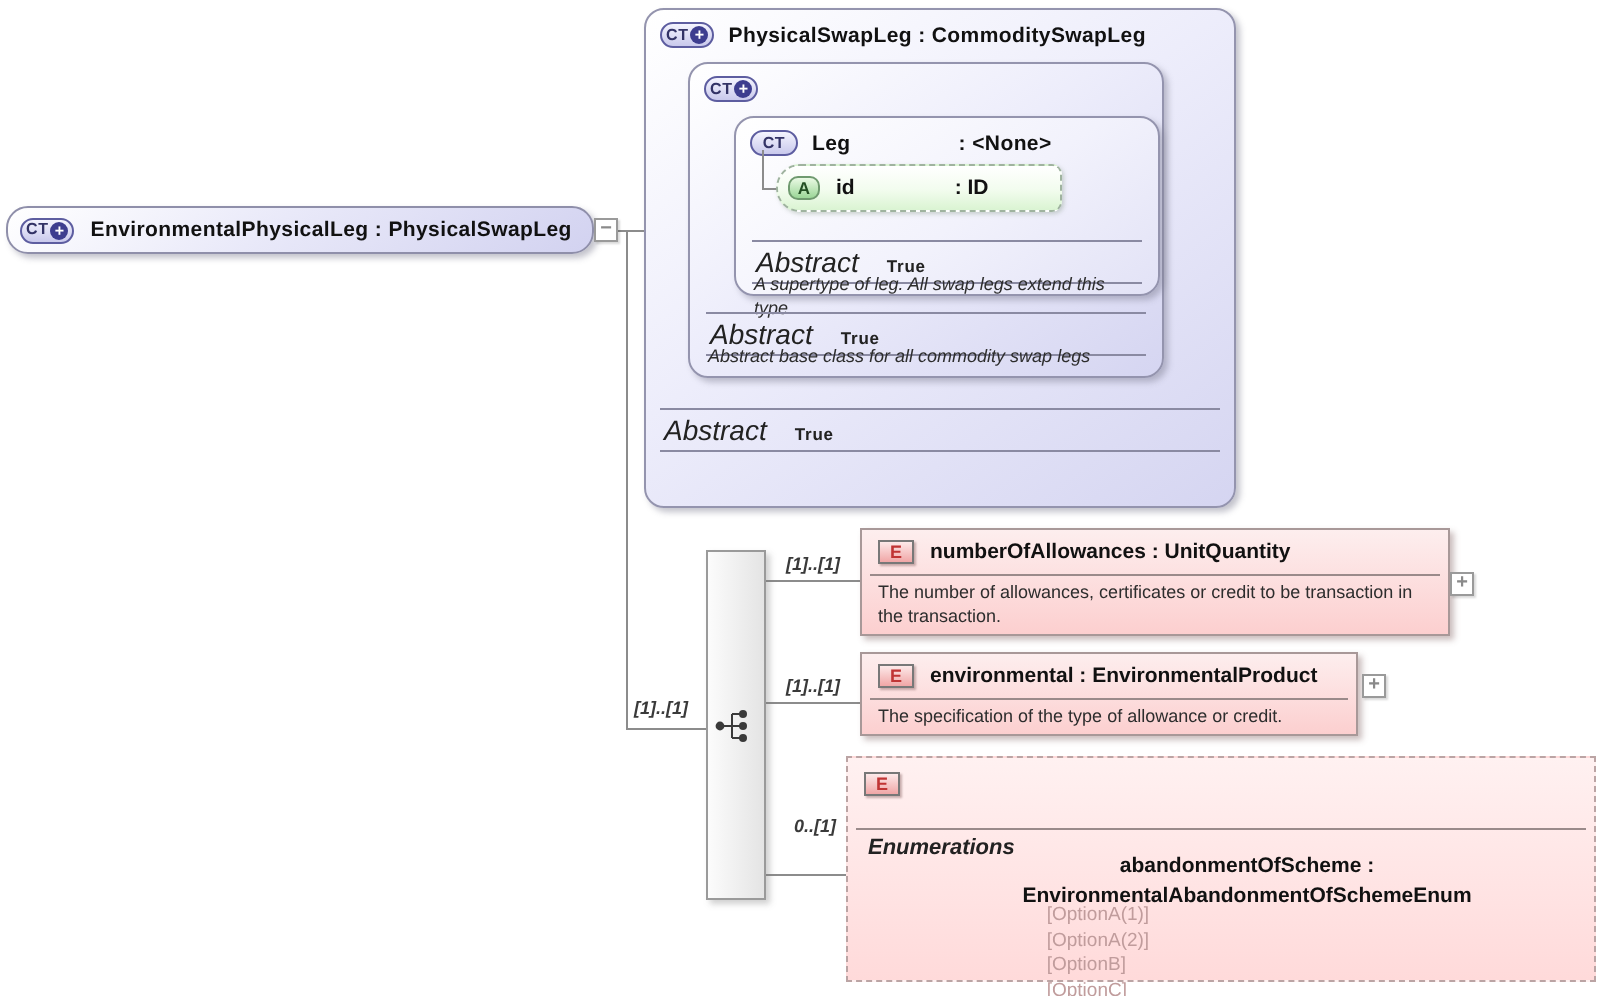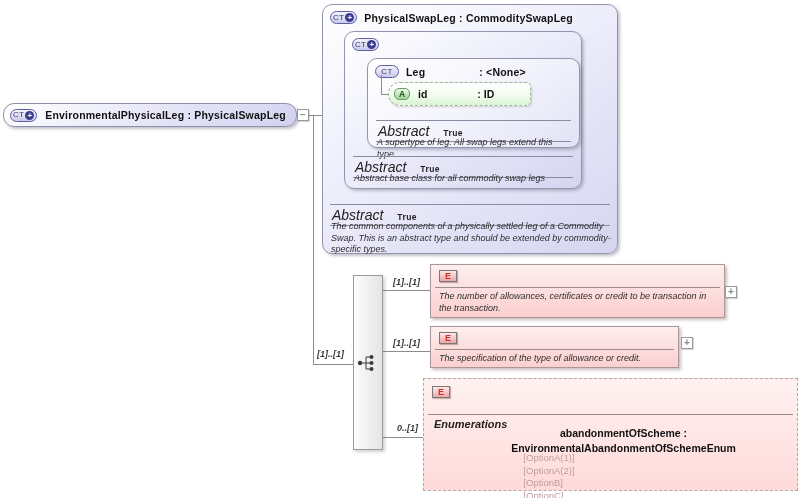--- a/index.html
+++ b/index.html
@@ -28,21 +28,21 @@
     background:linear-gradient(145deg,#ffffff 0%,#e9e9f9 45%,#d2d2f0 100%);
     box-shadow:2px 2px 3px rgba(120,120,140,.45);
     display:flex;align-items:center;gap:8px;padding:0 6px;white-space:nowrap;
   }
   
   .ct-icon{
     display:inline-flex;align-items:center;justify-content:center;gap:1px;
     min-width:24px;height:13px;padding:0 2px;border:1px solid #5d5da0;border-radius:7px;
     background:linear-gradient(180deg,#f4f4fe,#c9c9ec);box-sizing:border-box;
   }
-  .ct-text{font-size:8px;font-weight:normal;color:#333366;letter-spacing:.3px;line-height:1;}
+  .ct-text{font-size:8px;font-weight:bold;color:#333366;letter-spacing:.3px;line-height:1;}
   .ct-plus{
     width:9px;height:9px;border-radius:50%;background:#3d3d8f;color:#fff;
     font-size:8px;line-height:9px;text-align:center;font-weight:bold;display:inline-block;
   }
   .e-icon{
     display:inline-block;width:18px;height:12px;box-sizing:border-box;
     border:1px solid #787878;background:linear-gradient(180deg,#fde9e9,#f0a6a6);
     color:#c03434;font-size:9px;font-weight:bold;text-align:center;line-height:11px;
     box-shadow:1px 1px 1px rgba(120,80,80,.4);
   }
@@ -78,21 +78,21 @@
   .el-box.optional{
     border:1px dashed #bba4a4;
     background:linear-gradient(180deg,#fff1f1 0%,#ffdada 100%);
     box-shadow:none;
   }
   .el-head{position:absolute;left:8px;top:5px;display:flex;align-items:flex-start;gap:8px;}
   .el-title{font-size:10.5px;font-weight:bold;color:#111;white-space:nowrap;}
   .el-title.wrap{white-space:normal;text-align:center;line-height:15px;margin-top:42px;}
   .el-desc{
     position:absolute;left:4px;right:4px;border-top:1px solid #9a8a8a;
-    padding:3px 4px 0 4px;font-style:italic;font-size:9px;line-height:11.5px;color:#2d2d2d;
+    padding:3px 4px 0 4px;font-size:9px;line-height:11.5px;color:#2d2d2d;
   }
   .enum-block{position:absolute;left:4px;right:4px;border-top:1px solid #9a8a8a;padding:3px 4px 0 6px;display:flex;gap:16px;}
   .enum-label{font-style:italic;font-weight:bold;font-size:11px;color:#222;}
   .enum-values{display:flex;flex-direction:column;gap:1px;margin-top:34px;}
   .enum-values span{font-size:9.5px;color:#c09c9c;line-height:11.5px;}
   
   .seq-bar{
     position:absolute;left:353px;top:275px;width:30px;height:175px;box-sizing:border-box;
     border:1px solid #9a9a9a;background:linear-gradient(90deg,#fcfcfc,#e4e4e4);
     box-shadow:2px 2px 3px rgba(120,120,120,.35);
@@ -183,53 +183,54 @@
         <span class="meta-label">Abstract</span>
         <span class="meta-value">True</span>
       </div>
       <div class="desc" style="left:9px;right:10px;top:141px;">Abstract base class for all commodity swap legs</div>
     </div>
 
     <div class="meta-row" style="left:7px;right:7px;top:199px;">
       <span class="meta-label">Abstract</span>
       <span class="meta-value">True</span>
     </div>
-    <div class="desc" style="left:8px;right:6px;top:216px;">The common components of a physically settled leg of a Commodity Swap. This is an abstract type and should be extended by commodity-specific types.</div>
   </div>
 
   <div class="seq-bar">
     <svg width="22" height="20" viewBox="0 0 22 20">
       <circle cx="3" cy="10" r="2.2" fill="#3a3a3a"></circle>
       <line x1="5" y1="10" x2="9" y2="10" stroke="#3a3a3a" stroke-width="1"></line>
       <line x1="9" y1="4" x2="9" y2="16" stroke="#3a3a3a" stroke-width="1"></line>
       <line x1="9" y1="4" x2="13" y2="4" stroke="#3a3a3a" stroke-width="1"></line>
       <line x1="9" y1="10" x2="13" y2="10" stroke="#3a3a3a" stroke-width="1"></line>
       <line x1="9" y1="16" x2="13" y2="16" stroke="#3a3a3a" stroke-width="1"></line>
       <circle cx="14.5" cy="4" r="2" fill="#3a3a3a"></circle>
       <circle cx="14.5" cy="10" r="2" fill="#3a3a3a"></circle>
       <circle cx="14.5" cy="16" r="2" fill="#3a3a3a"></circle>
     </svg>
   </div>
 
   <div class="card-label" style="left:317px;top:349px;">[1]..[1]</div>
   <div class="card-label" style="left:393px;top:277px;">[1]..[1]</div>
   <div class="card-label" style="left:393px;top:338px;">[1]..[1]</div>
-  <div class="card-label" style="left:397px;top:423px;">0..[1]</div>
+  <div class="card-label" style="left:397px;top:408px;">0..[1]</div>
 
   <div class="el-box" style="left:430px;top:264px;width:295px;height:54px;">
     <div class="el-head">
       <span class="e-icon">E</span>
+      <span class="el-title">numberOfAllowances : UnitQuantity</span>
     </div>
     <div class="el-desc" style="top:22px;">The number of allowances, certificates or credit to be transaction in the transaction.</div>
   </div>
   <div class="handle" style="left:725px;top:286px;">+</div>
 
   <div class="el-box" style="left:430px;top:326px;width:249px;height:42px;">
     <div class="el-head">
       <span class="e-icon">E</span>
+      <span class="el-title">environmental : EnvironmentalProduct</span>
     </div>
     <div class="el-desc" style="top:22px;">The specification of the type of allowance or credit.</div>
   </div>
   <div class="handle" style="left:681px;top:337px;">+</div>
 
   <div class="el-box optional" style="left:423px;top:378px;width:375px;height:113px;">
     <div class="el-head" style="right:8px;">
       <span class="e-icon" style="margin-top:2px;">E</span>
       <span class="el-title wrap" style="flex:1;">abandonmentOfScheme : EnvironmentalAbandonmentOfSchemeEnum</span>
     </div>

